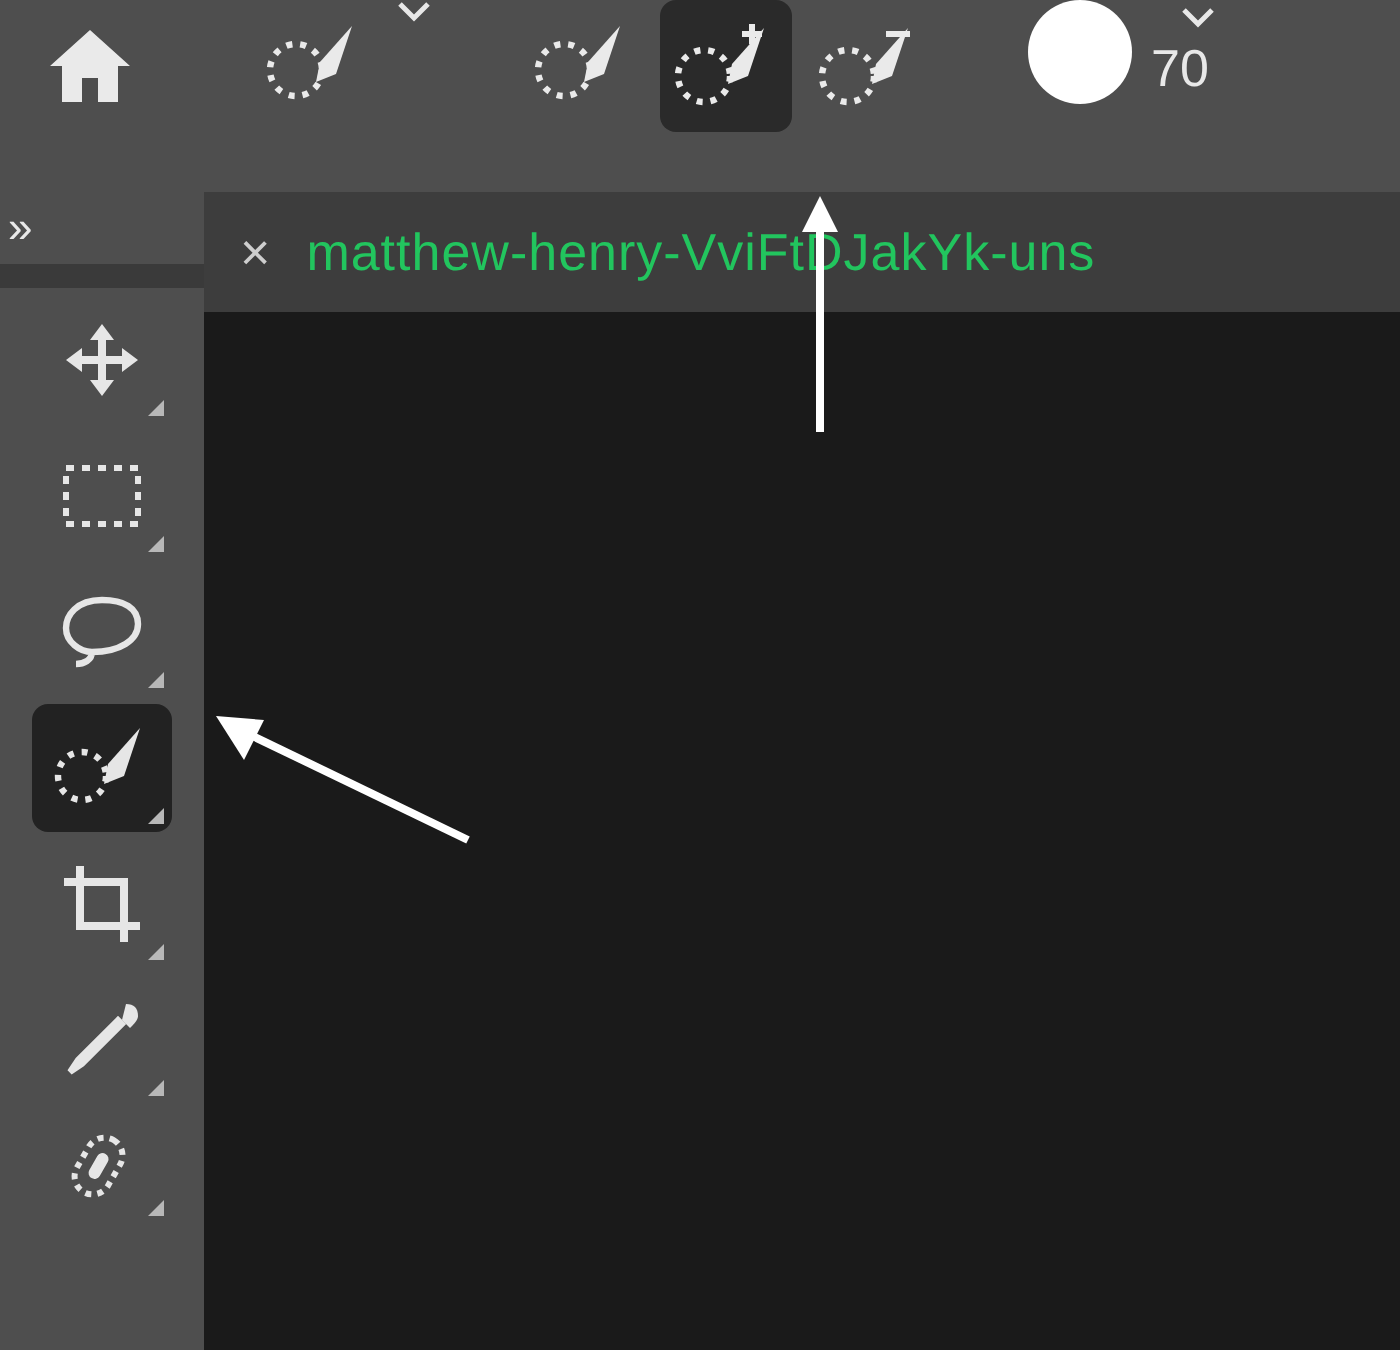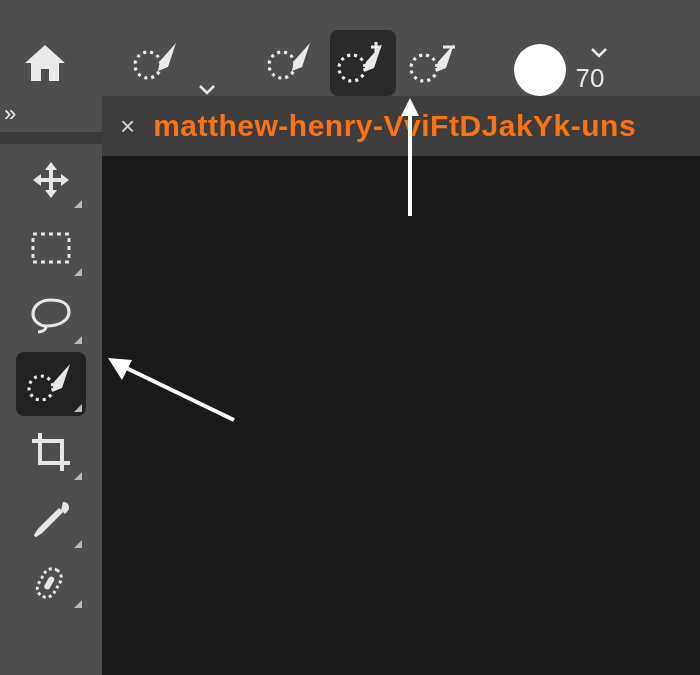--- a/index.html
+++ b/index.html
@@ -1,34 +1,34 @@
 <!DOCTYPE html>
 <html><head>
 <meta charset="utf-8">
 <style>
   html,body{margin:0;padding:0;width:700px;height:675px;background:#3d3d3d;font-family:-apple-system,"Segoe UI",Arial,sans-serif;overflow:hidden}
-  .topbar{height:96px;background:#4e4e4e;display:flex;align-items:flex-end;padding:0 12px;box-sizing:border-box;position:relative}
+  .topbar{height:96px;background:#4e4e4e;display:flex;align-items:flex-start;padding:0 12px;box-sizing:border-box;position:relative}
   .top-btn{width:66px;height:66px;display:flex;align-items:center;justify-content:center;border-radius:8px;margin-right:6px}
   .top-btn.active{background:#2a2a2a}
   .chev{margin-left:2px;margin-right:22px;color:#e8e8e8;display:flex;align-items:center}
   .brush-size{display:flex;align-items:center;margin-left:14px}
   .swatch{width:52px;height:52px;border-radius:50%;background:#fff}
   .size-col{display:flex;flex-direction:column;align-items:center;margin-left:6px}
   .size-val{font-size:26px;color:#e8e8e8;margin-top:4px}
 
   .left-panel{position:absolute;top:96px;left:0;width:102px;height:579px;background:#4e4e4e;display:flex;flex-direction:column;align-items:center}
   .chev-right{height:36px;width:100%;display:flex;align-items:center;justify-content:flex-start;padding-left:8px;color:#e8e8e8;font-size:22px;letter-spacing:-3px}
   .divider{height:12px;width:100%;background:#3a3a3a}
   .tool{width:70px;height:64px;display:flex;align-items:center;justify-content:center;position:relative;margin-top:4px;border-radius:8px}
   .tool.active{background:#222}
   .tool-flag{position:absolute;right:4px;bottom:4px;width:0;height:0;border-left:8px solid transparent;border-bottom:8px solid #b8b8b8}
 
   .tabbar{position:absolute;top:96px;left:102px;right:0;height:60px;background:#3d3d3d;display:flex;align-items:center;padding-left:18px;color:#d0d0d0}
   .close-x{font-size:26px;margin-right:18px;color:#cecece}
-  .tabname{font-size:30px;font-weight:700;color:#f97316;white-space:nowrap;letter-spacing:0.5px}
+  .tabname{font-size:26px;font-weight:400;color:#22c55e;white-space:nowrap;letter-spacing:0.5px}
 
   .canvas{position:absolute;top:156px;left:102px;right:0;bottom:0;background:#1a1a1a}
 
   .annotation-arrow{position:absolute;pointer-events:none}
 
   svg{display:block}
 </style>
 </head>
 <body>
 

